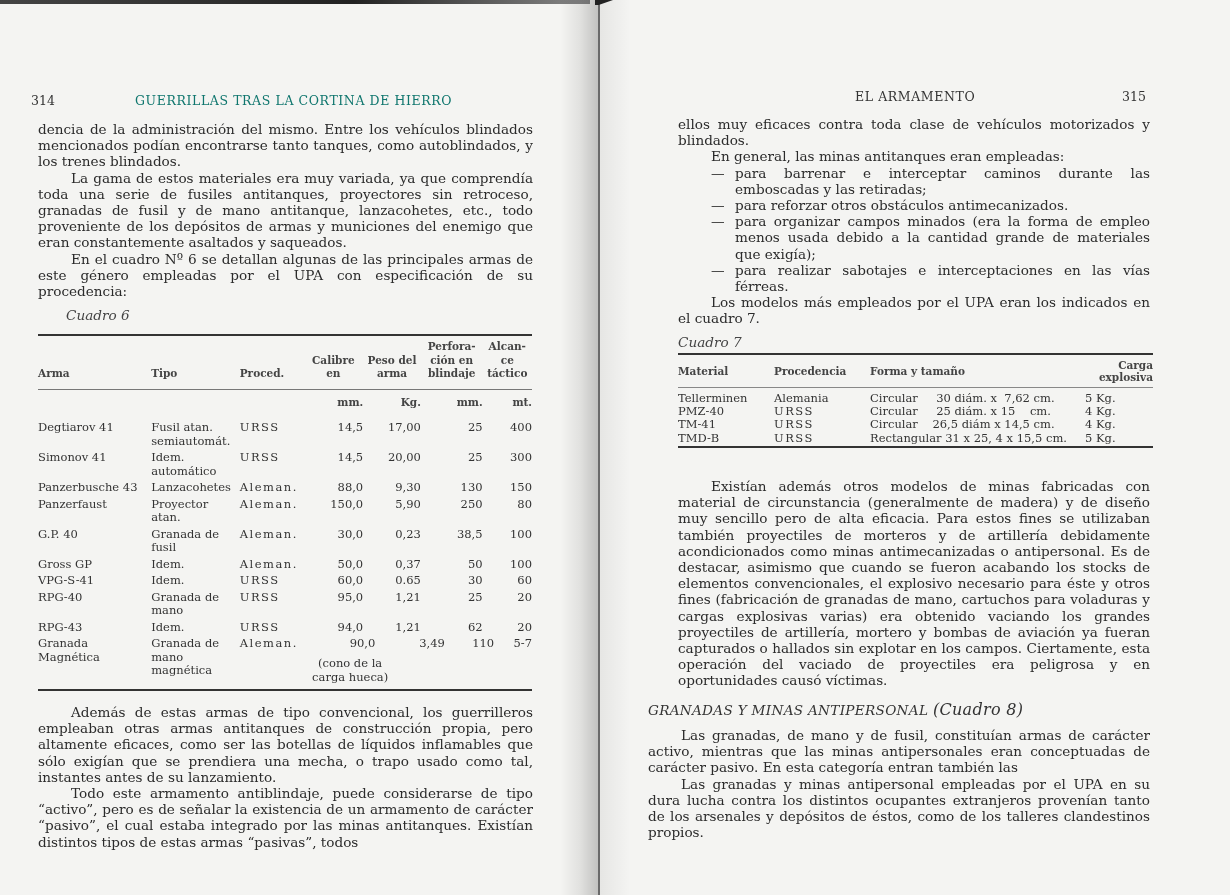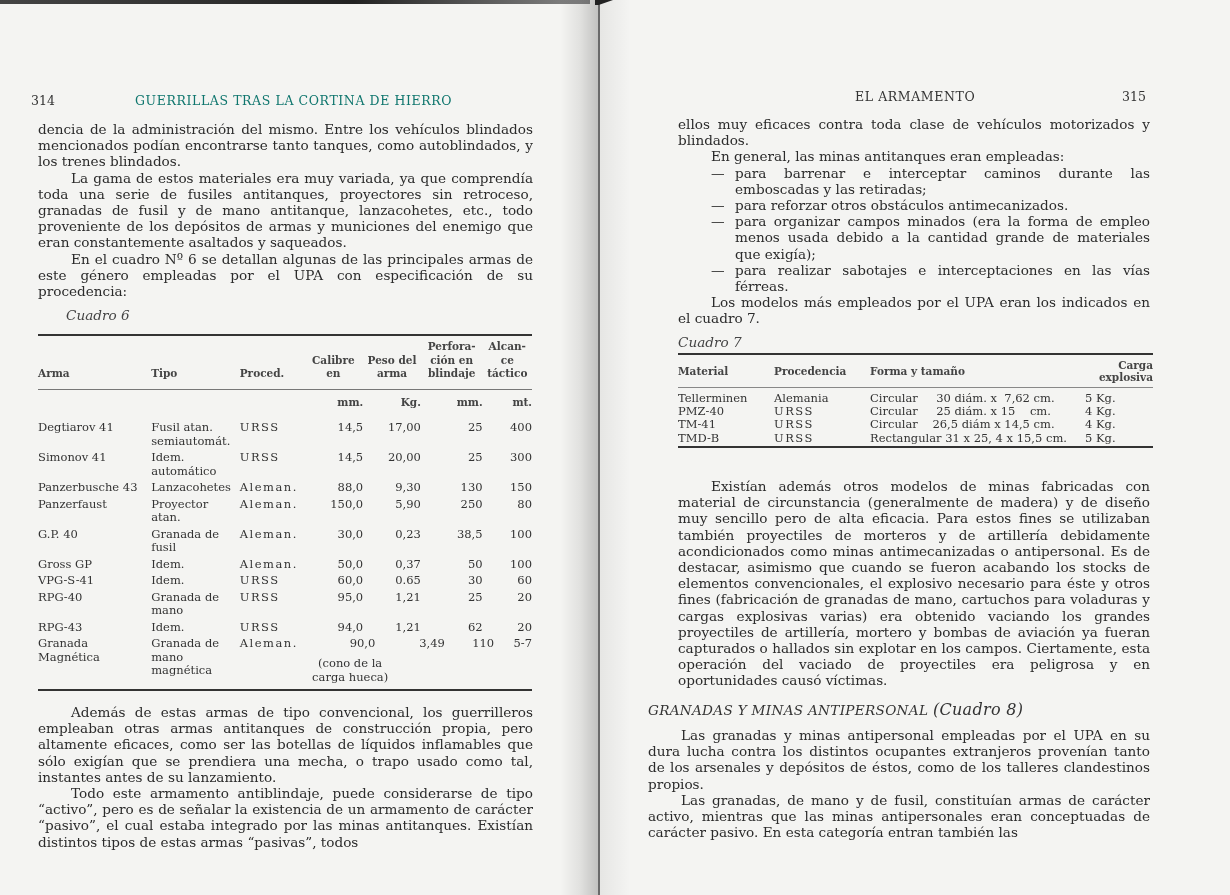--- a/index.html
+++ b/index.html
@@ -382,16 +382,16 @@
   <div class="text-block" style="left:78px; top:478px; width:472px;">
     <p class="indent">Existían además otros modelos de minas fabricadas con material de circunstancia (generalmente de madera) y de diseño muy sencillo pero de alta eficacia. Para estos fines se utilizaban también proyectiles de morteros y de artillería debidamente acondicionados como minas antimecanizadas o antipersonal. Es de destacar, asimismo que cuando se fueron acabando los stocks de elementos convencionales, el explosivo necesario para éste y otros fines (fabricación de granadas de mano, cartuchos para voladuras y cargas explosivas varias) era obtenido vaciando los grandes proyectiles de artillería, mortero y bombas de aviación ya fueran capturados o hallados sin explotar en los campos. Ciertamente, esta operación del vaciado de proyectiles era peligrosa y en oportunidades causó víctimas.</p>
   </div>
 
   <div class="section-heading">
     <span>GRANADAS Y MINAS ANTIPERSONAL</span>
     <span class="sub">(Cuadro 8)</span>
   </div>
 
   <div class="text-block" style="left:48px; top:727px; width:502px;">
+    <p class="indent">Las granadas, de mano y de fusil, constituían armas de carácter activo, mientras que las minas antipersonales eran conceptuadas de carácter pasivo. En esta categoría entran también las</p>
     <p class="indent">Las granadas y minas antipersonal empleadas por el UPA en su dura lucha contra los distintos ocupantes extranjeros provenían tanto de los arsenales y depósitos de éstos, como de los talleres clandestinos propios.</p>
-    <p class="indent">Las granadas, de mano y de fusil, constituían armas de carácter activo, mientras que las minas antipersonales eran conceptuadas de carácter pasivo. En esta categoría entran también las</p>
   </div>
 </div>
 
 </body></html>

